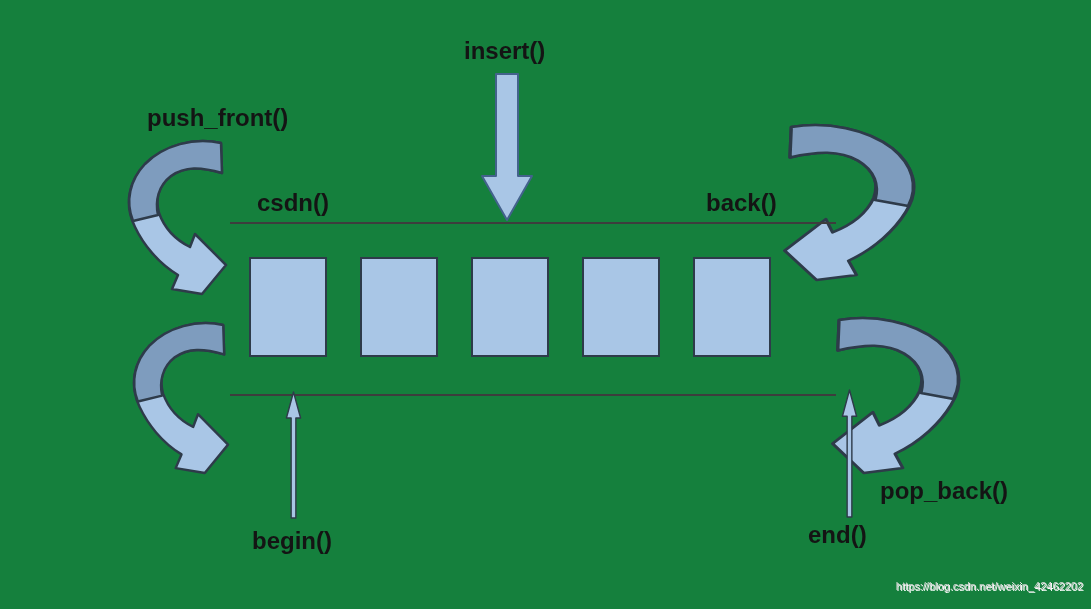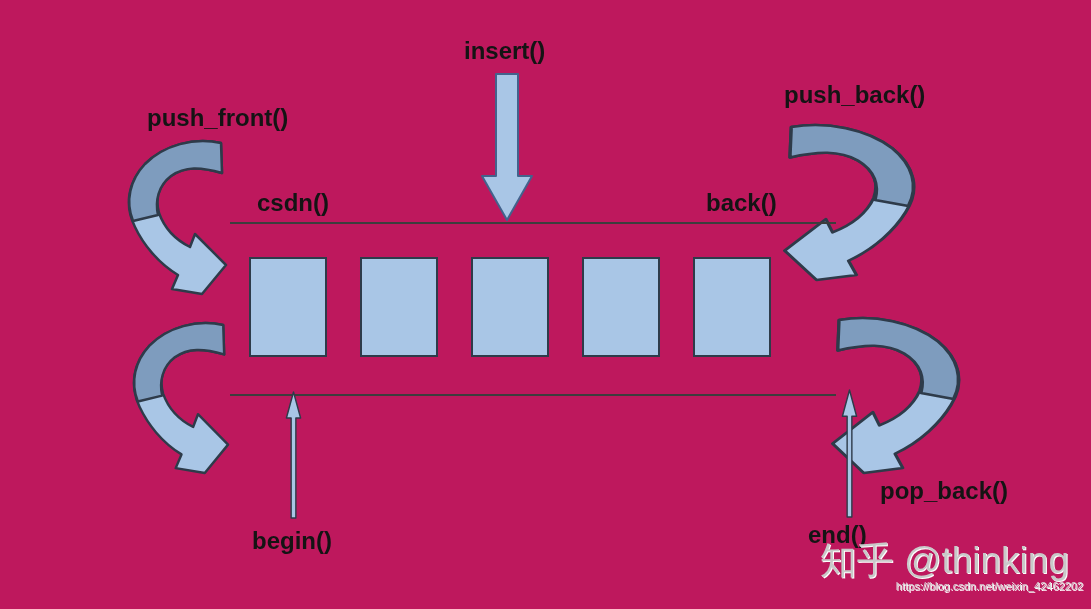--- a/index.html
+++ b/index.html
@@ -1,19 +1,19 @@
 <!DOCTYPE html>
 <html style="--fill-light: #a9c6e6; --outline: #2e3b4a; --line: #3d3d3d;"><head>
 <meta charset="utf-8">
 <style>
   html,body{margin:0;padding:0;background:#ffffff;}
   .canvas{
     position:relative;
     width:1091px;height:609px;
-    background:#be185d;
+    background:#15803d;
     font-family:"Liberation Sans", sans-serif;
     overflow:hidden;
   }
   .op-label{
     position:absolute;
     font-size:24px;
     font-weight:700;
     color:#141414;
     letter-spacing:0px;
     white-space:nowrap;
@@ -87,21 +87,20 @@
   <div class="op-label" style="left:464px;top:37px;">insert()</div>
   <svg style="left:481px;top:73px;" width="52" height="148" viewBox="0 0 52 148" preserveAspectRatio="none">
     <polygon points="15,1 37,1 37,103 51,103 26,147 1,103 15,103" fill="#a9c6e6" stroke="#43628c" stroke-width="2" stroke-linejoin="round"></polygon>
   </svg>
 
   <div class="op-label" style="left:147px;top:104px;">push_front()</div>
   <svg style="left:128px;top:141px;" width="100" height="155" viewBox="0 0 100 155" preserveAspectRatio="none">
     <use href="#curveArrow"></use>
   </svg>
 
-  <div class="op-label" style="left:784px;top:81px;">push_back()</div>
   <svg class="flip" style="left:782px;top:125px;" width="133" height="157" viewBox="0 0 100 155" preserveAspectRatio="none">
     <use href="#curveArrow"></use>
   </svg>
 
   <div class="op-label" style="left:257px;top:189px;">csdn()</div>
   <div class="op-label" style="left:706px;top:189px;">back()</div>
   <div class="rail" style="left:230px;top:222px;width:606px;"></div>
   <div class="rail" style="left:230px;top:394px;width:606px;"></div>
 
   <div class="deque-row">
@@ -124,16 +123,15 @@
   <svg style="left:285px;top:391px;" width="17" height="128" viewBox="0 0 18 128" preserveAspectRatio="none">
     <polygon points="9,1 16.5,27 11.5,27 11.5,127 6.5,127 6.5,27 1.5,27" fill="#a9c6e6" stroke="#2e3b4a" stroke-width="1.5" stroke-linejoin="round"></polygon>
   </svg>
   <div class="op-label" style="left:252px;top:527px;">begin()</div>
 
   <svg style="left:841px;top:389px;" width="17" height="129" viewBox="0 0 18 128" preserveAspectRatio="none">
     <polygon points="9,1 16.5,27 11.5,27 11.5,127 6.5,127 6.5,27 1.5,27" fill="#a9c6e6" stroke="#2e3b4a" stroke-width="1.5" stroke-linejoin="round"></polygon>
   </svg>
   <div class="op-label" style="left:808px;top:521px;">end()</div>
 
-  <div class="watermark-sig">知乎 @thinking</div>
   <div class="watermark-url">https://blog.csdn.net/weixin_42462202</div>
 
 </div>
 
 </body></html>

